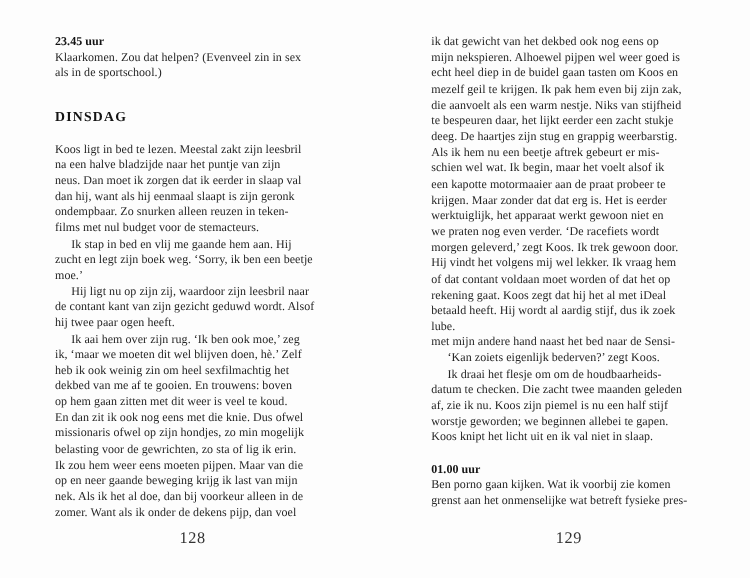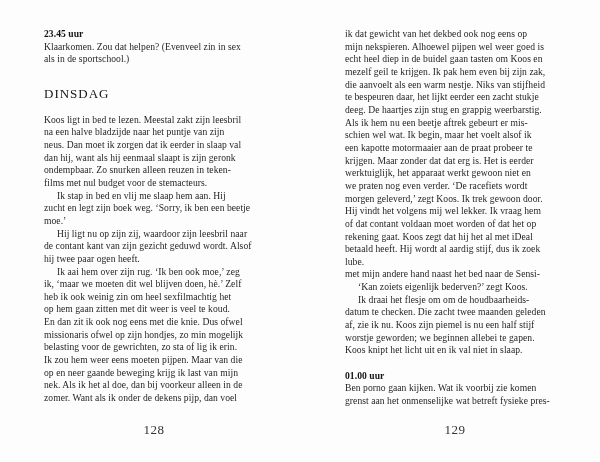--- a/index.html
+++ b/index.html
@@ -37,22 +37,22 @@
     letter-spacing: 0.05px;
   }
   .line.indent { padding-left: 13px; }
   .block-time-header .line {
     font-weight: bold;
     color: #141414;
   }
   .block-time-header:not(:first-child) { margin-top: 12.6px; }
   .block-day-header { margin-top: 22px; margin-bottom: 13px; }
   .block-day-header .line {
-    font-weight: normal;
-    font-size: 13px;
+    font-weight: bold;
+    font-size: 11px;
     letter-spacing: 1px;
     color: #141414;
   }
   .page-number {
     position: absolute;
     bottom: 24px;
     width: 220px;
     text-align: center;
     font-size: 13px;
     letter-spacing: 0.5px;
@@ -79,33 +79,34 @@
         </div>
         <div class="block block-paragraph">
           <div class="line">Koos ligt in bed te lezen. Meestal zakt zijn leesbril</div>
           <div class="line">na een halve bladzijde naar het puntje van zijn</div>
           <div class="line">neus. Dan moet ik zorgen dat ik eerder in slaap val</div>
           <div class="line">dan hij, want als hij eenmaal slaapt is zijn geronk</div>
           <div class="line">ondempbaar. Zo snurken alleen reuzen in teken-</div>
           <div class="line">films met nul budget voor de stemacteurs.</div>
         </div>
         <div class="block block-paragraph">
-          <div class="line indent">Ik stap in bed en vlij me slaap hem aan. Hij</div>
+          <div class="line indent">Ik stap in bed en vlij me gaande hem aan. Hij</div>
           <div class="line">zucht en legt zijn boek weg. ‘Sorry, ik ben een beetje</div>
           <div class="line">moe.’</div>
         </div>
         <div class="block block-paragraph">
           <div class="line indent">Hij ligt nu op zijn zij, waardoor zijn leesbril naar</div>
           <div class="line">de contant kant van zijn gezicht geduwd wordt. Alsof</div>
           <div class="line">hij twee paar ogen heeft.</div>
         </div>
         <div class="block block-paragraph">
           <div class="line indent">Ik aai hem over zijn rug. ‘Ik ben ook moe,’ zeg</div>
           <div class="line">ik, ‘maar we moeten dit wel blijven doen, hè.’ Zelf</div>
           <div class="line">heb ik ook weinig zin om heel sexfilmachtig het</div>
+          <div class="line">dekbed van me af te gooien. En trouwens: boven</div>
           <div class="line">op hem gaan zitten met dit weer is veel te koud.</div>
           <div class="line">En dan zit ik ook nog eens met die knie. Dus ofwel</div>
           <div class="line">missionaris ofwel op zijn hondjes, zo min mogelijk</div>
           <div class="line">belasting voor de gewrichten, zo sta of lig ik erin.</div>
           <div class="line">Ik zou hem weer eens moeten pijpen. Maar van die</div>
           <div class="line">op en neer gaande beweging krijg ik last van mijn</div>
           <div class="line">nek. Als ik het al doe, dan bij voorkeur alleen in de</div>
           <div class="line">zomer. Want als ik onder de dekens pijp, dan voel</div>
         </div>
       </div>

